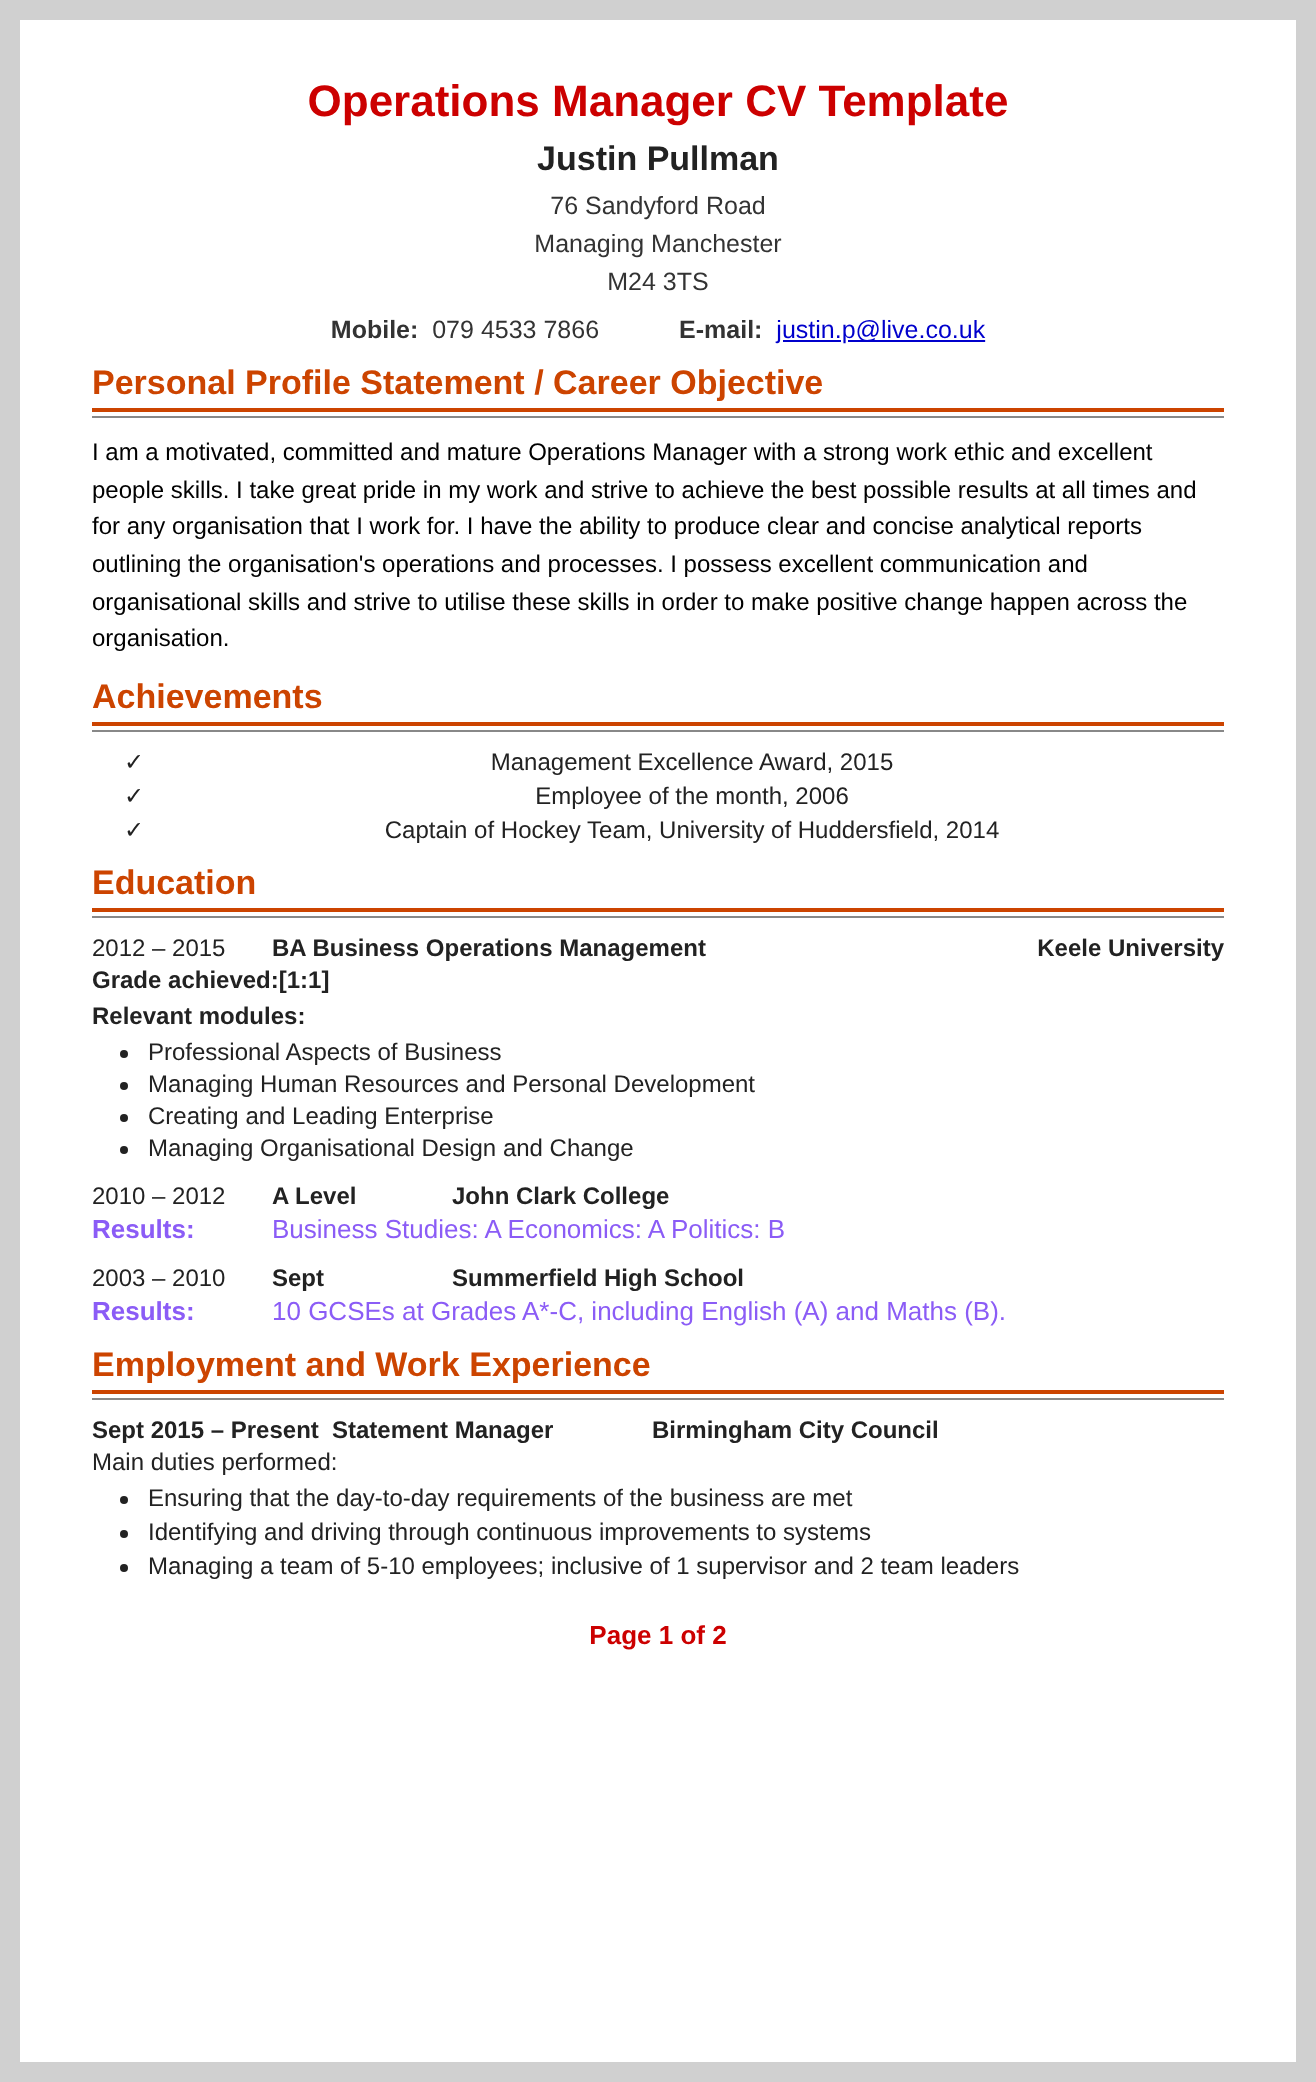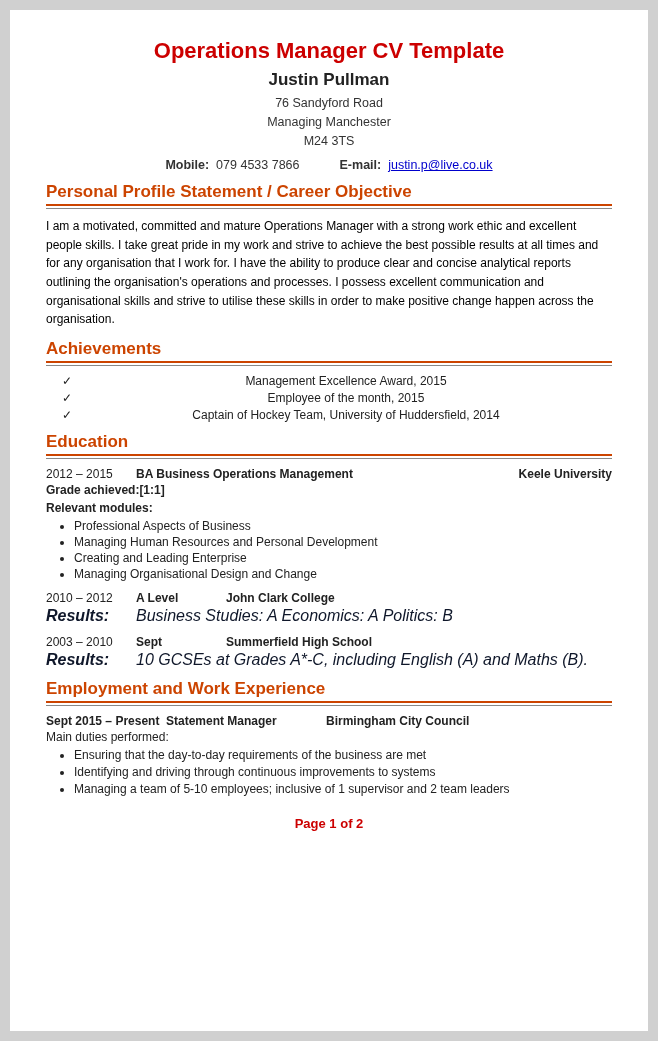--- a/index.html
+++ b/index.html
@@ -161,24 +161,23 @@
     }
     .edu-alevel-level {
       font-weight: bold;
       min-width: 90px;
     }
     .edu-alevel-school {
       font-weight: bold;
     }
     .edu-results-row {
       display: flex;
-      font-size: 16px;
-      color: #0f172a;
-      margin-bottom: 8px;
-      font-style: italic;
+      font-size: 13px;
+      color: #8b5cf6;
+      margin-bottom: 8px;
     }
     .edu-results-label {
       font-weight: bold;
       min-width: 90px;
     }
     .emp-section-divider {
       border: none;
       border-top: 2px solid #cc4400;
       margin-bottom: 2px;
     }
@@ -259,21 +258,21 @@
   <div class="section-header">Personal Profile Statement / Career Objective</div>
   <hr class="section-divider">
   <hr class="section-divider2">
   <p class="profile-text">I am a motivated, committed and mature Operations Manager with a strong work ethic and excellent people skills. I take great pride in my work and strive to achieve the best possible results at all times and for any organisation that I work for. I have the ability to produce clear and concise analytical reports outlining the organisation's operations and processes. I possess excellent communication and organisational skills and strive to utilise these skills in order to make positive change happen across the organisation.</p>
 
   <div class="section-header">Achievements</div>
   <hr class="section-divider">
   <hr class="section-divider2">
   <ul class="achievements-list">
     <li>Management Excellence Award, 2015</li>
-    <li>Employee of the month, 2015</li>
+    <li>Employee of the month, 2006</li>
     <li>Captain of Hockey Team, University of Huddersfield, 2014</li>
   </ul>
 
   <div class="section-header">Education</div>
   <hr class="section-divider">
   <hr class="section-divider2">
 
   <div class="edu-entry">
     <div class="edu-row">
       <span class="edu-dates">2012 – 2015</span>

